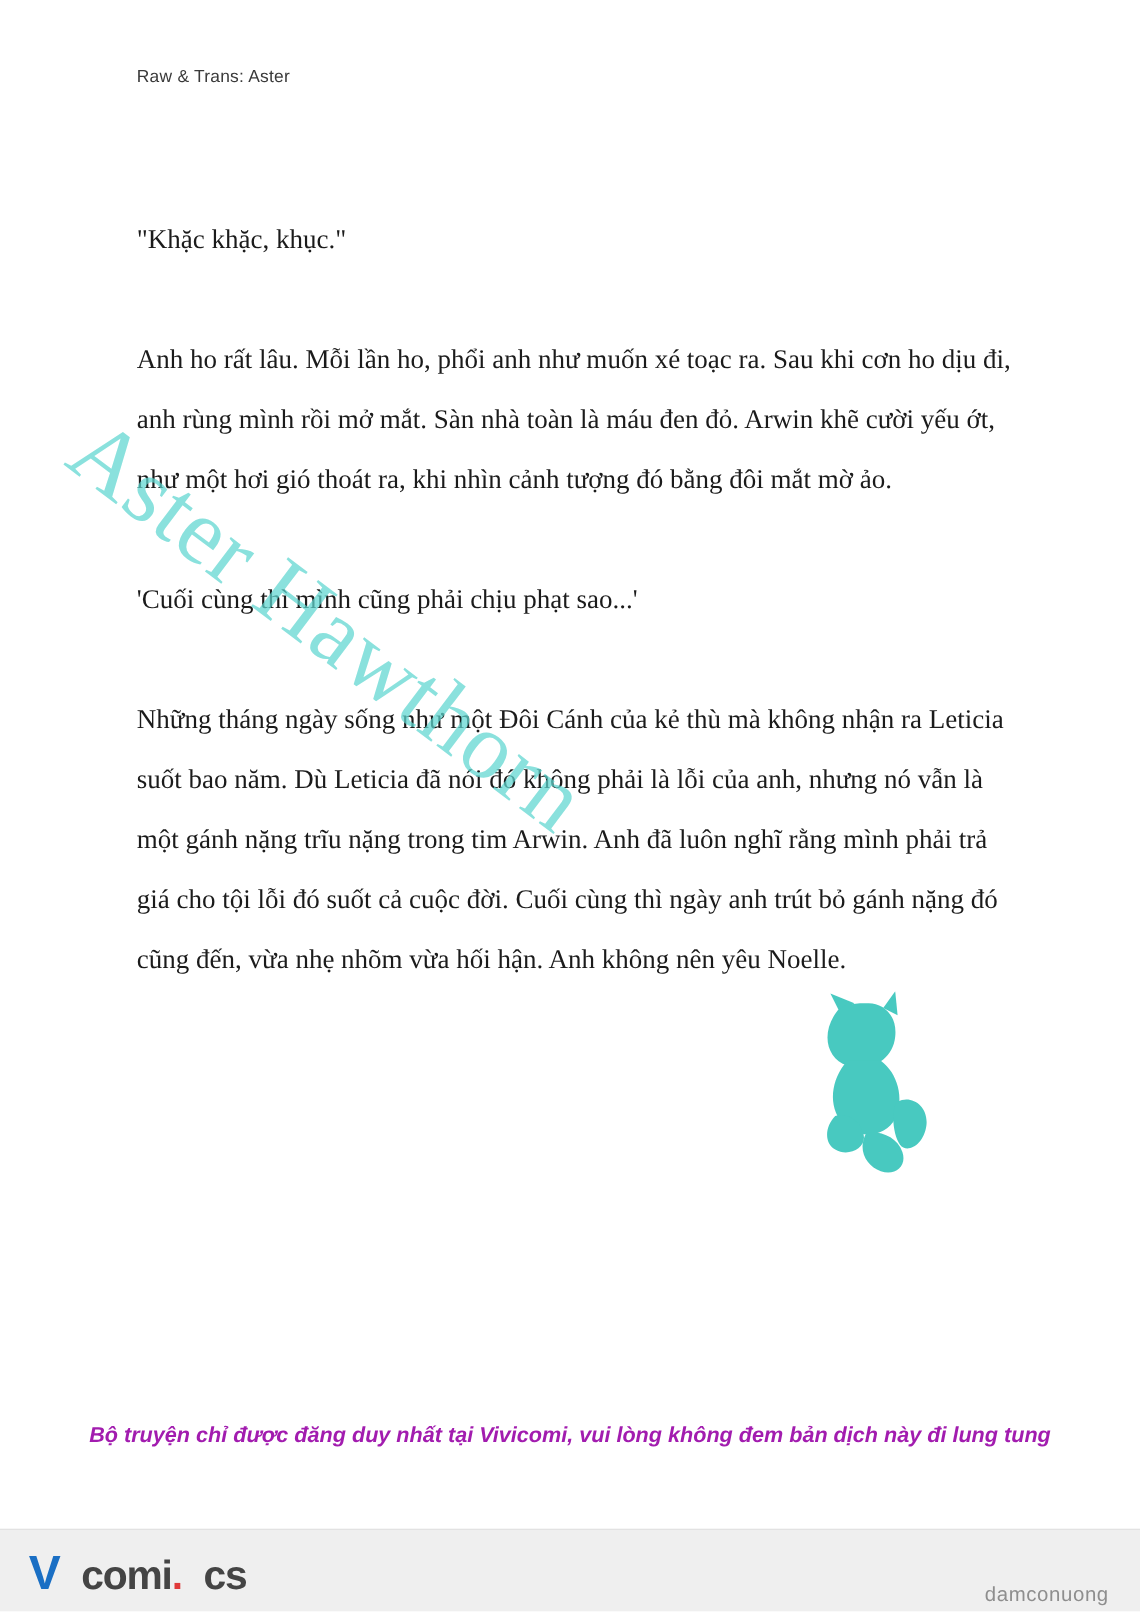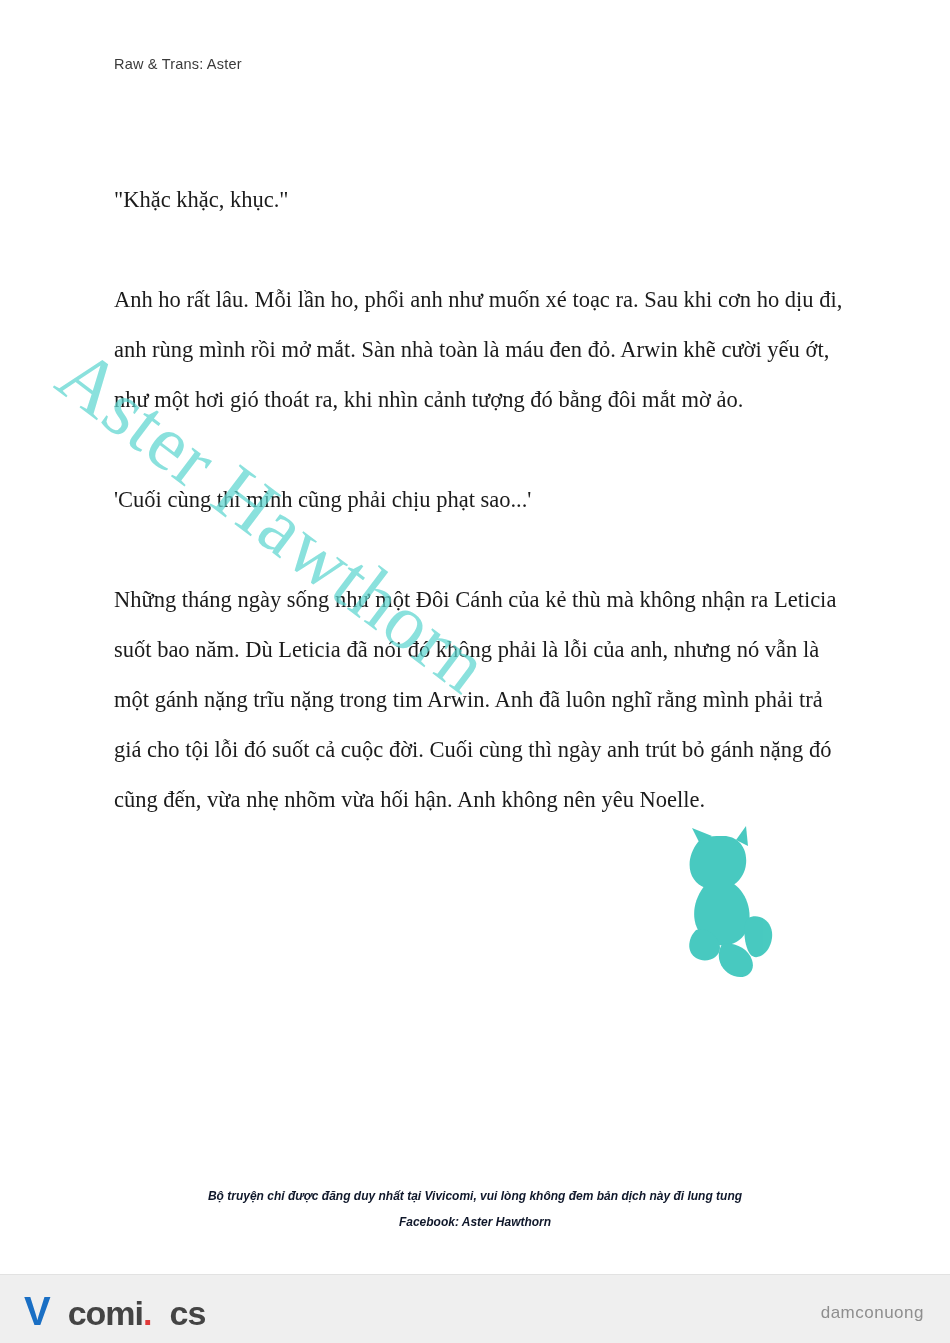--- a/index.html
+++ b/index.html
@@ -87,22 +87,22 @@
 
   .footer-note {
     position: absolute;
     left: 0;
     right: 0;
     top: 1183px;
     text-align: center;
     font-family: "Liberation Sans", sans-serif;
     font-weight: bold;
     font-style: italic;
-    font-size: 12px;
-    color: #0f172a;
+    font-size: 18px;
+    color: #a21caf;
     line-height: 26px;
   }
   .footer-note div { white-space: nowrap; }
 
   .bottom-bar {
     position: absolute;
     left: 0;
     right: 0;
     bottom: 0;
     height: 68px;
@@ -128,21 +128,21 @@
   .logo .rest {
     color: #444444;
     margin-left: 18px;
   }
   .logo .dot {
     color: #e03a3a;
   }
   .brand-right {
     position: absolute;
     right: 26px;
-    bottom: 20px;
+    bottom: 4px;
     font-family: "Liberation Sans", sans-serif;
     font-size: 17px;
     color: #8e8e8e;
     letter-spacing: 0.5px;
   }
 </style>
 </head>
 <body>
 
 <div class="page">
@@ -169,21 +169,20 @@
         <path d="M44 58 C30 74 28 96 40 110 C52 124 76 122 84 106 C92 90 86 68 72 58 Z"></path>
         <path d="M34 104 C26 112 24 126 34 132 C44 138 58 132 58 122 C58 112 46 100 34 104 Z"></path>
         <path d="M60 118 C72 116 86 122 90 134 C94 146 84 154 72 150 C60 146 52 132 60 118 Z"></path>
         <path d="M86 92 C98 86 112 96 110 112 C108 128 94 136 88 128 C82 120 80 98 86 92 Z"></path>
       </g>
     </svg>
   </div>
 
   <div class="footer-note">
     <div>Bộ truyện chỉ được đăng duy nhất tại Vivicomi, vui lòng không đem bản dịch này đi lung tung</div>
-    <div>Facebook: Aster Hawthorn</div>
   </div>
 
   <div class="bottom-bar">
     <div class="logo">
       <span class="v">V</span>
       <span class="rest">comi</span>
       <span class="dot">.</span>
       <span class="rest">cs</span>
     </div>
     <div class="brand-right">damconuong</div>

